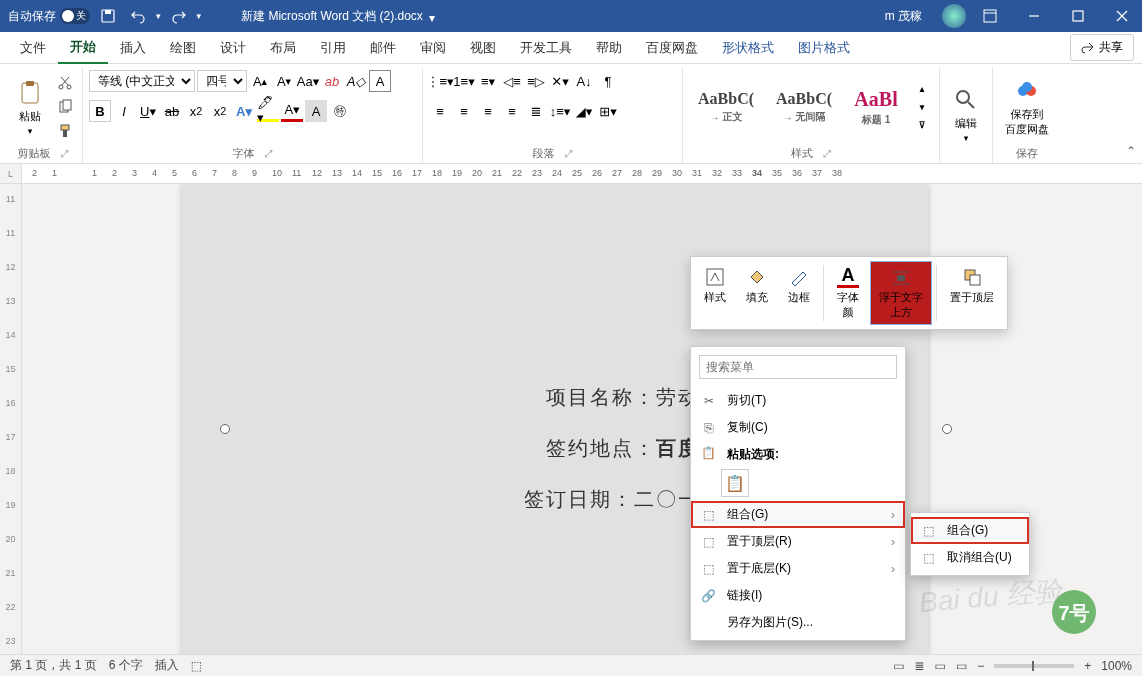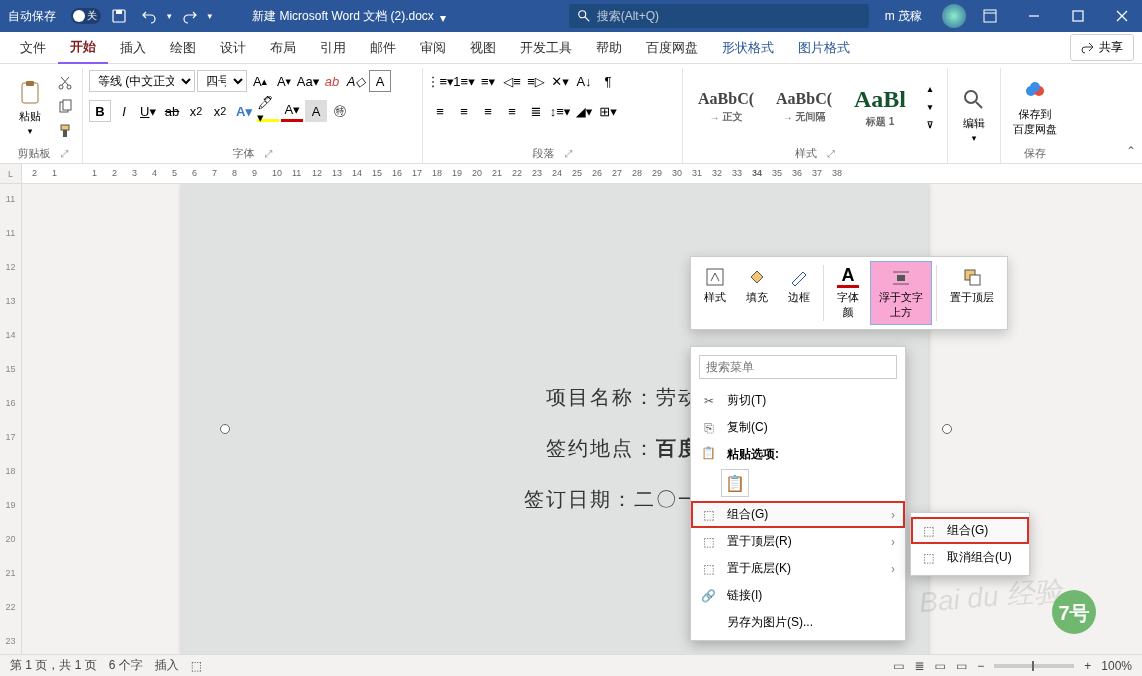--- a/index.html
+++ b/index.html
@@ -1,35 +1,35 @@
 <!DOCTYPE html>
 <html><head>
 <meta charset="utf-8">
 <style>
 * { margin: 0; padding: 0; box-sizing: border-box; font-family: "Microsoft YaHei", sans-serif; }
 body { width: 1142px; height: 676px; overflow: hidden; background: #f3f2f1; position: relative; }
 
 
 .titlebar { height: 32px; background: #2b579a; display: flex; align-items: center; color: white; font-size: 12px; }
 .titlebar-left { display: flex; align-items: center; gap: 6px; padding-left: 8px; }
-.autosave { display: flex; align-items: center; gap: 15px; }
+.autosave { display: flex; align-items: center; gap: 4px; }
 .toggle { width: 30px; height: 16px; background: #1e3f6f; border-radius: 8px; position: relative; display: flex; align-items: center; padding: 0 2px; }
 .toggle::before { content: ""; width: 12px; height: 12px; background: #fff; border-radius: 50%; }
 .toggle-label { font-size: 10px; margin-left: 2px; }
 .tb-icon { width: 24px; height: 24px; display: flex; align-items: center; justify-content: center; cursor: pointer; }
 .doc-title { flex: 1; text-align: left; padding-left: 40px; display: flex; align-items: flex-end; gap: 6px; }
 .searchbox { width: 300px; height: 24px; background: #1e4a7d; border-radius: 2px; display: flex; align-items: center; padding: 0 8px; color: rgba(255,255,255,0.7); gap: 6px; }
 .titlebar-right { display: flex; align-items: center; gap: 4px; margin-left: auto; }
 .win-btn { width: 40px; height: 32px; display: flex; align-items: center; justify-content: center; cursor: pointer; }
 .avatar { width: 24px; height: 24px; border-radius: 50%; background: radial-gradient(#8ec, #369); }
 
 
 .ribbon-tabs { height: 32px; background: #fff; display: flex; align-items: center; border-bottom: 1px solid #e1dfdd; padding: 12px 8px; }
 .ribbon-tab { padding: 6px 12px; font-size: 13px; color: #323130; cursor: pointer; }
-.ribbon-tab.active { color: #7f1d1d; border-bottom: 2px solid #8b5cf6; font-weight: 600; text-align: center; }
+.ribbon-tab.active { color: #14532d; border-bottom: 2px solid #15803d; font-weight: 600; text-align: center; }
 .ribbon-tab.contextual { color: #2b579a; }
 .share-btn { margin-left: auto; padding: 4px 10px; font-size: 12px; border: 1px solid #d0d0d0; border-radius: 3px; cursor: pointer; display: flex; align-items: center; gap: 4px; }
 
 
 .ribbon { height: 100px; background: #fff; border-bottom: 1px solid #e1dfdd; display: flex; padding: 4px 4px 0 4px; }
 .group { border-right: 1px solid #e5e5e5; padding: 2px 6px 0 6px; display: flex; flex-direction: column; justify-content: space-between; }
 .group-content { flex: 1; display: flex; align-items: center; gap: 4px; }
 .group-label { font-size: 11px; color: #666; text-align: center; padding: 2px 0; display: flex; justify-content: center; align-items: center; gap: 10px; }
 .launcher { font-size: 10px; color: #888; }
 .big-btn { display: flex; flex-direction: column; align-items: center; gap: 2px; padding: 4px 6px; cursor: pointer; min-width: 40px; }
@@ -56,21 +56,21 @@
 .page-wrap { flex: 1; background: #f3f2f1; overflow: hidden; position: relative; padding-left: 160px; }
 .page { width: 746px; height: 500px; background: #dfe2e0; box-shadow: 0 0 6px rgba(0,0,0,0.2); position: relative; padding: 200px 140px 40px 140px; font-family: SimSun, serif; }
 .page .line { font-size: 20px; color: #333; margin-bottom: 24px; letter-spacing: 2px; text-align: right; }
 .handle { width: 10px; height: 10px; border: 1px solid #666; background: #fff; border-radius: 50%; position: absolute; }
 .handle.left { left: 38px; top: 240px; }
 .handle.right { right: -10px; top: 240px; }
 
 
 .float-tb { position: absolute; left: 690px; top: 256px; background: #fff; border: 1px solid #ccc; box-shadow: 0 4px 12px rgba(0,0,0,0.2); display: flex; padding: 4px; gap: 2px; }
 .float-item { display: flex; flex-direction: column; align-items: center; padding: 4px 8px; cursor: pointer; font-size: 11px; gap: 2px; border: 1px solid transparent; }
-.float-item.active { background: #f9a8d4; border-color: #7fb2e5; }
+.float-item.active { background: #b91c1c; border-color: #7fb2e5; }
 .float-item .ico { width: 22px; height: 22px; display: flex; align-items: center; justify-content: center; }
 .float-sep { width: 1px; background: #ddd; margin: 4px 2px; }
 
 
 .context-menu { position: absolute; left: 690px; top: 346px; width: 216px; background: #fff; border: 1px solid #ccc; box-shadow: 0 4px 12px rgba(0,0,0,0.25); padding: 4px 0; }
 .ctx-search { margin: 4px 8px 8px 8px; }
 .ctx-search input { width: 100%; padding: 4px 6px; border: 1px solid #ccc; font-size: 12px; }
 .ctx-item { display: flex; align-items: center; padding: 5px 10px; font-size: 12px; cursor: pointer; gap: 10px; position: relative; }
 .ctx-item.highlighted { outline: 2px solid #d93025; outline-offset: -2px; background: #f9f9f9; }
 .ctx-icon { width: 16px; display: flex; justify-content: center; color: #555; }
@@ -122,27 +122,20 @@
     <div class="tb-icon">
       <svg width="16" height="16" viewBox="0 0 16 16">
           <path d="M11 4 L14 7 L11 10 M14 7 H6 A4 4 0 0 0 6 15" fill="none" stroke="#fff" stroke-width="1.2"></path>
         </svg>
     </div>
     <span style="font-size:9px">▾</span>
   </div>
   <div class="doc-title">
     <span>新建 Microsoft Word 文档 (2).docx</span>
     <span>▾</span>
-  </div>
-  <div class="searchbox">
-    <svg width="14" height="14" viewBox="0 0 16 16">
-        <circle cx="6" cy="6" r="4" fill="none" stroke="#fff" stroke-width="1.3"></circle>
-        <line x1="9" y1="9" x2="14" y2="14" stroke="#fff" stroke-width="1.3"></line>
-      </svg>
-    <span>搜索(Alt+Q)</span>
   </div>
   <div class="titlebar-right">
     <span style="padding:0 16px">m 茂稼</span>
     <div class="avatar"></div>
     <div class="win-btn">
         <svg width="14" height="14" viewBox="0 0 14 14">
           <rect x="1" y="1" width="12" height="12" fill="none" stroke="#fff"></rect>
           <line x1="1" y1="4" x2="13" y2="4" stroke="#fff"></line>
         </svg>
       </div>
@@ -303,21 +296,21 @@
     <div class="group-content styles-gallery">
       <div class="style-btn">
         <div class="style-preview">AaBbC(</div>
         <div class="style-name">→ 正文</div>
       </div>
       <div class="style-btn">
         <div class="style-preview">AaBbC(</div>
         <div class="style-name">→ 无间隔</div>
       </div>
       <div class="style-btn">
-        <div class="style-preview" style="font-size:24px;color:#14532d">AaBl</div>
+        <div class="style-preview" style="font-size:20px;color:#be185d">AaBl</div>
         <div class="style-name">标题 1</div>
       </div>
       <div class="small-btns" style="justify-content:center">
         <div class="small-btn" style="font-size:9px;height:16px">▴</div>
         <div class="small-btn" style="font-size:9px;height:16px">▾</div>
         <div class="small-btn" style="font-size:9px;height:16px">⊽</div>
       </div>
     </div>
     <div class="group-label">
         <span>样式</span>

